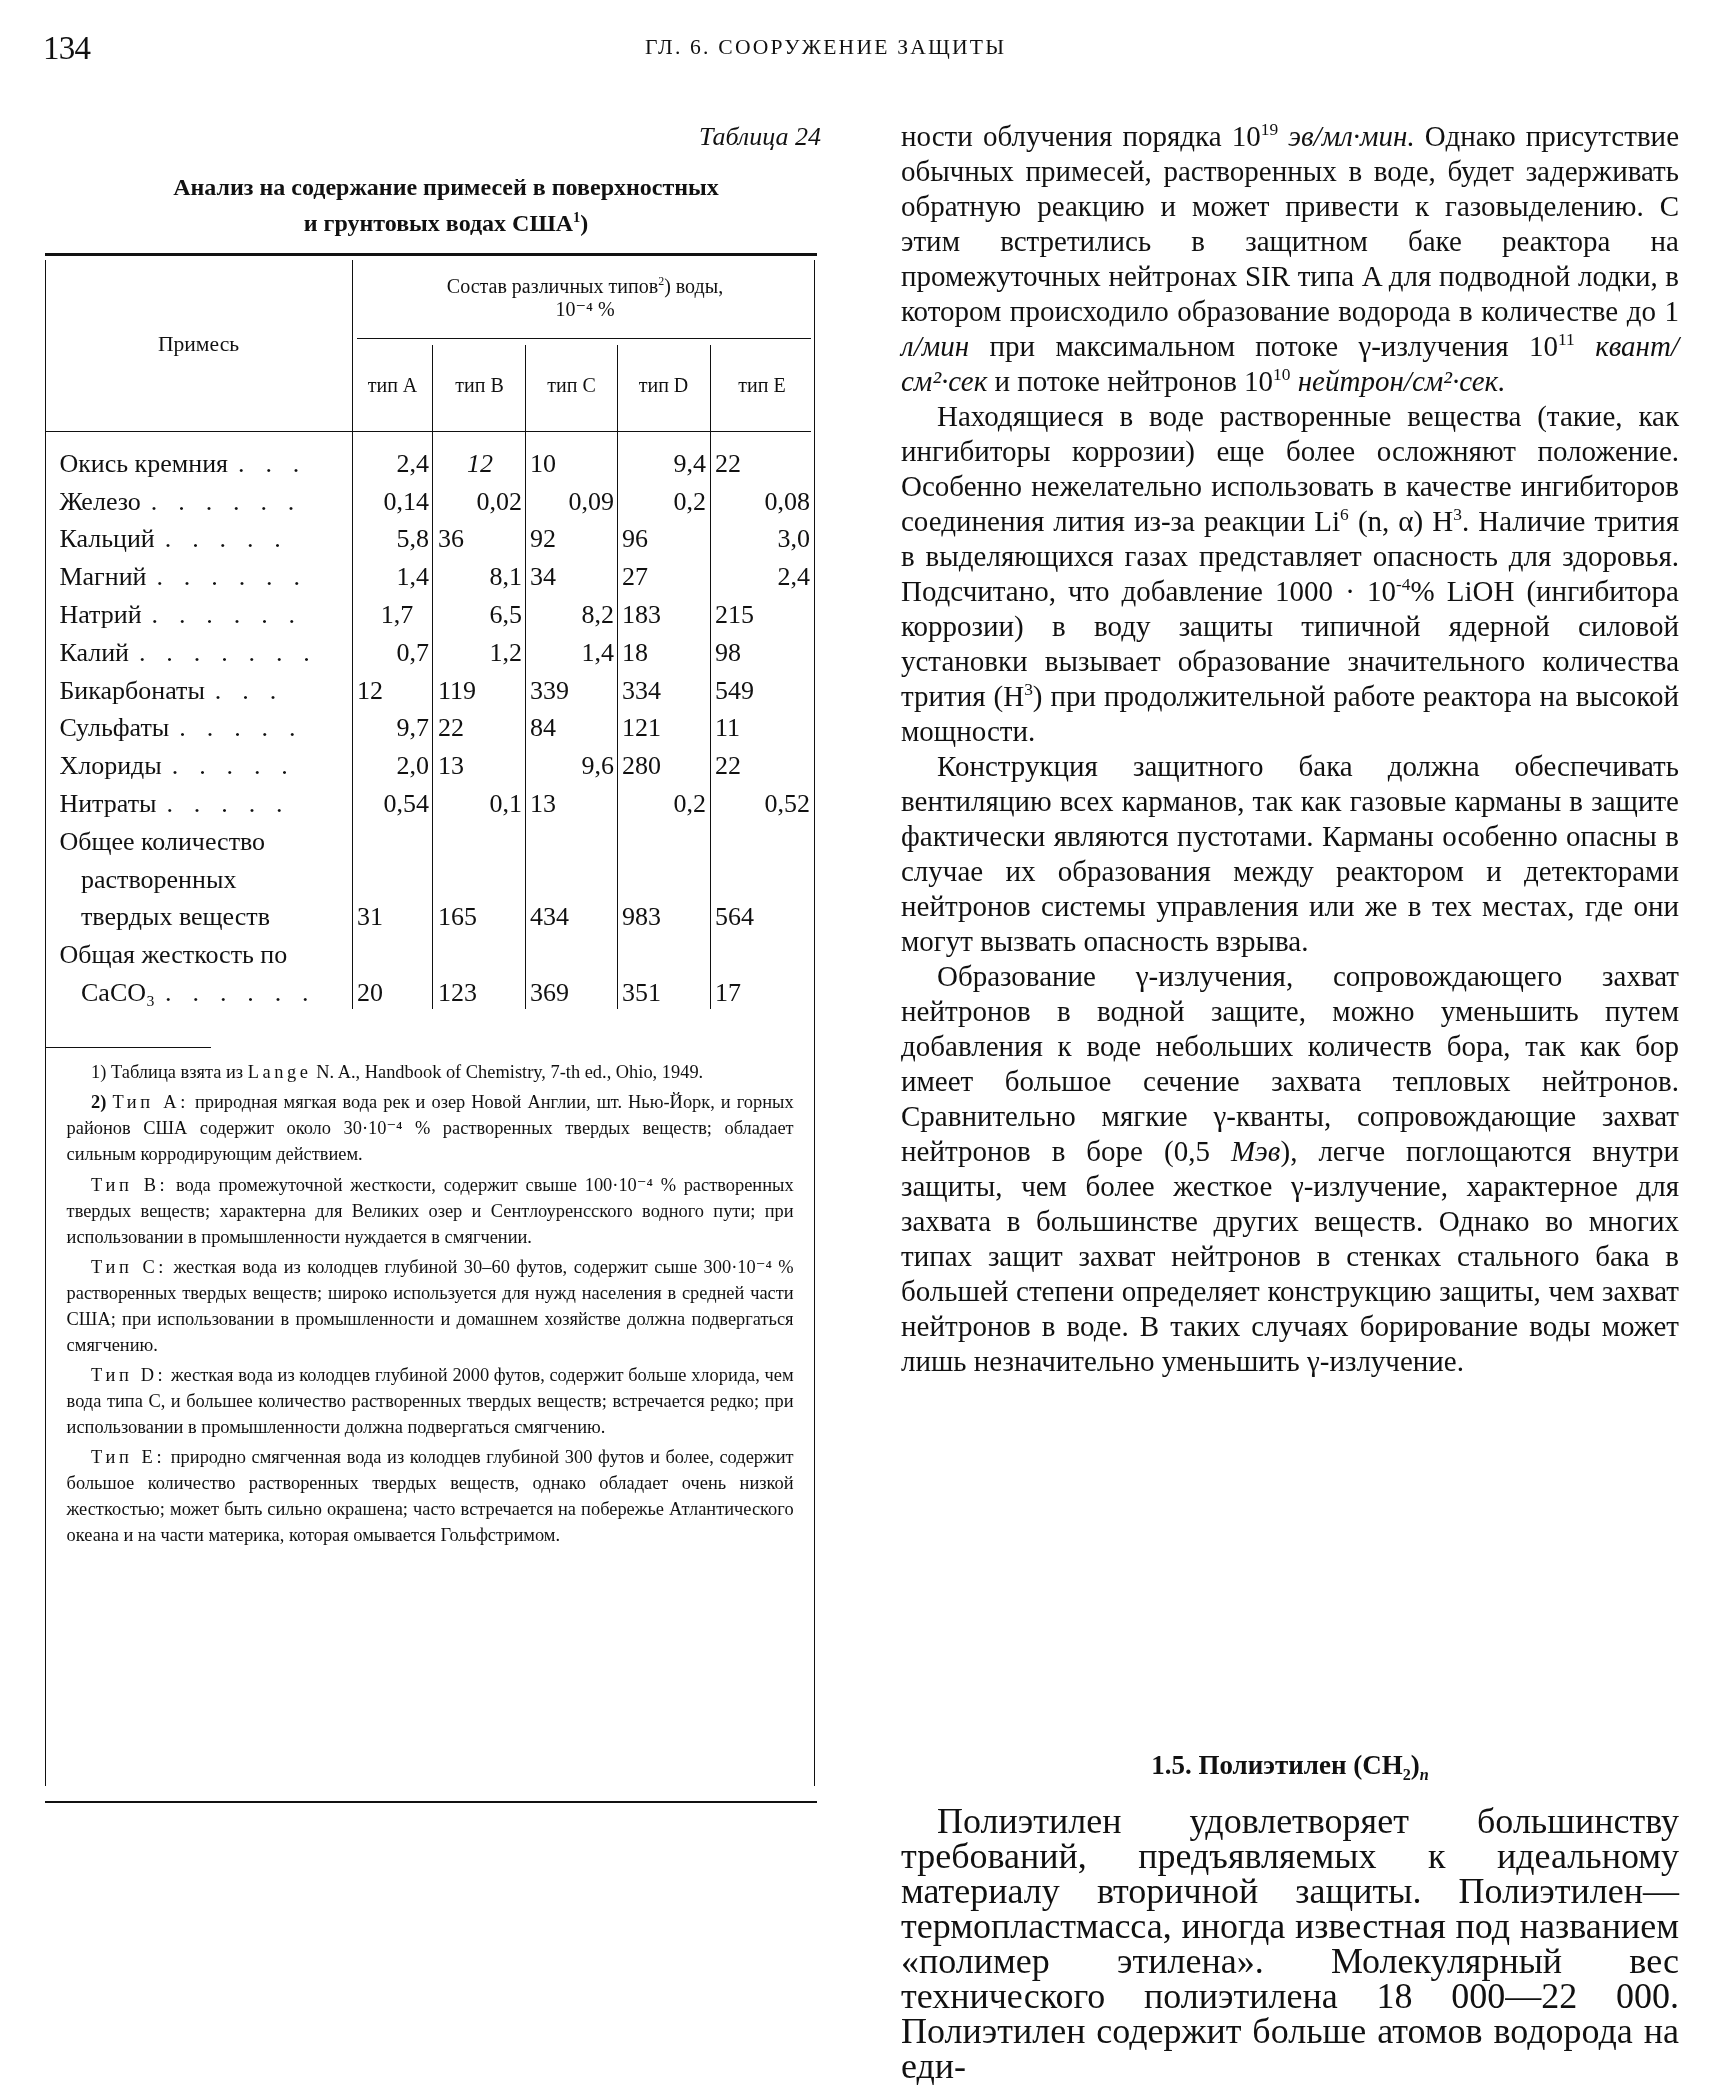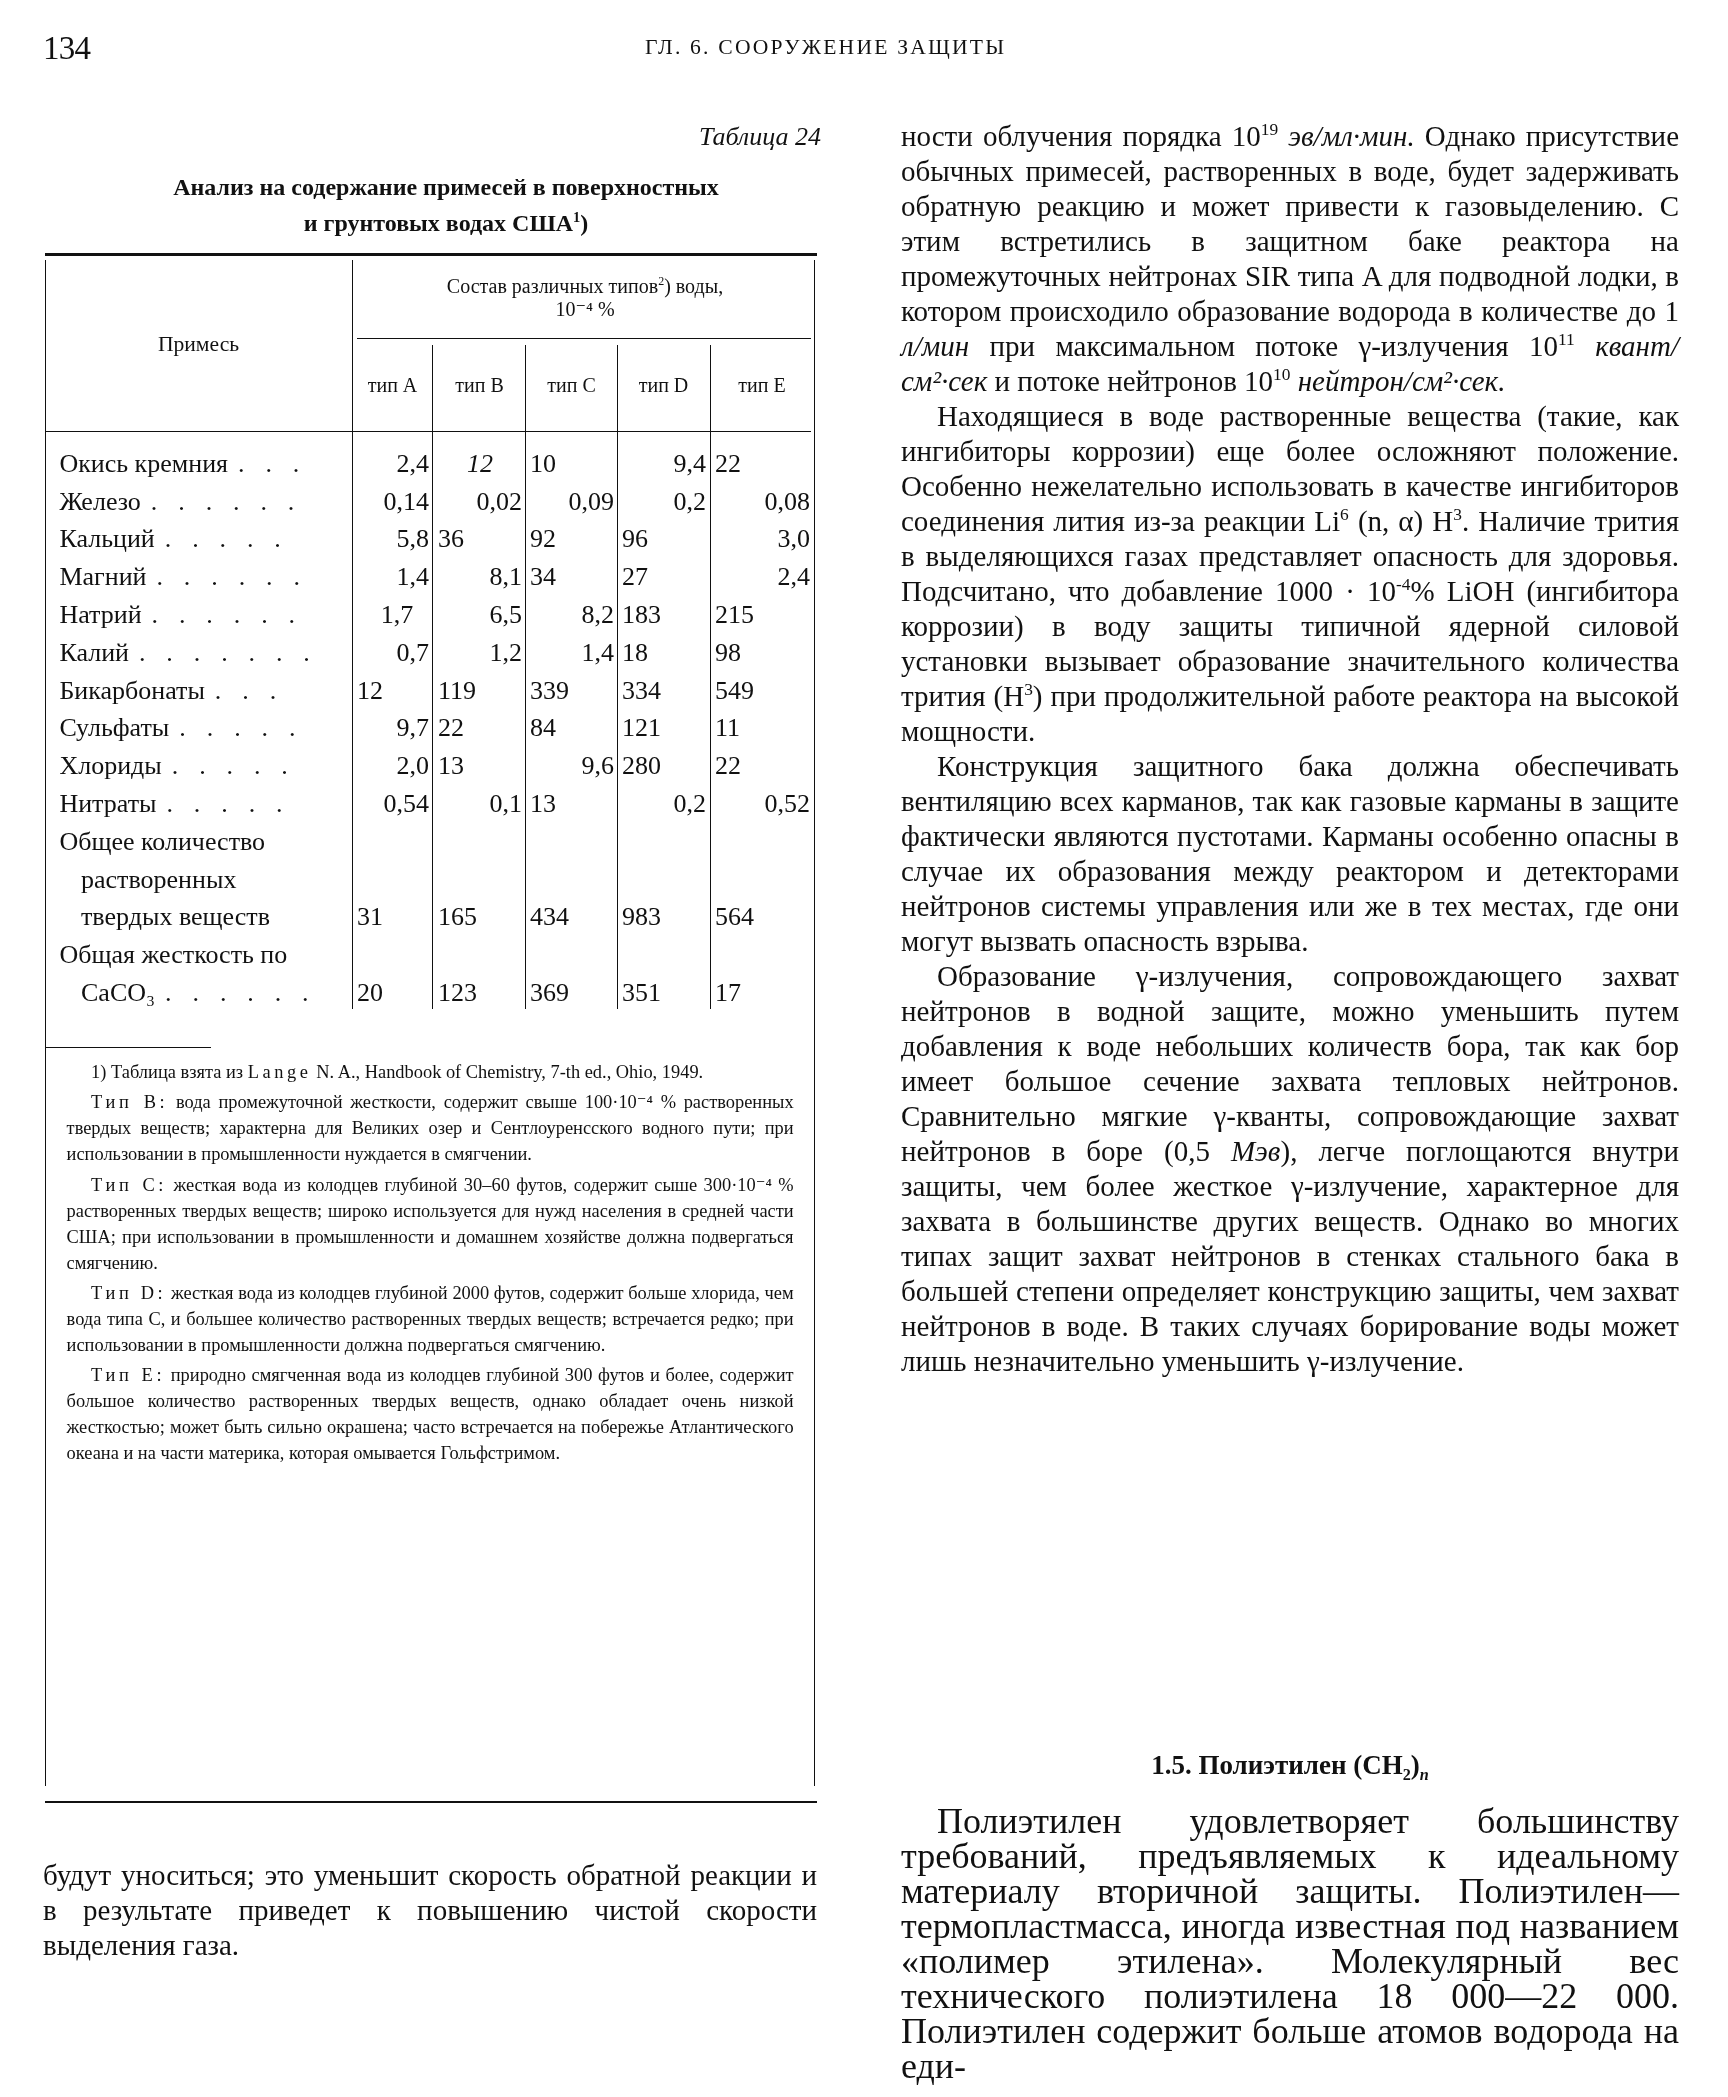--- a/index.html
+++ b/index.html
@@ -153,29 +153,29 @@
       <div class="row-label" style="top: 725px; left: 36px;"><span>CaCO₃</span><span class="dots" style="margin-left: 10px;">. . . . . .</span></div>
       <div class="cell" style="top: 725px; left: 312px; width: 72px; text-align: left;">20</div>
       <div class="cell" style="top: 725px; left: 393px; width: 84px; text-align: left;">123</div>
       <div class="cell" style="top: 725px; left: 485px; width: 84px; text-align: left;">369</div>
       <div class="cell" style="top: 725px; left: 577px; width: 84px; text-align: left;">351</div>
       <div class="cell" style="top: 725px; left: 670px; width: 95px; text-align: left;">17</div>
     </div>
 
   <div class="fn" style="top:806px; left:21.6px;">
     <p><span>1)</span><span> Таблица взята из </span><span class="sp">Lange</span><span> N. A., Handbook of Chemistry, 7-th ed., Ohio, 1949.</span></p>
+    <p><b>2)</b> <span class="sp">Тип A:</span><span> природная мягкая вода рек и озер Новой Англии, шт. Нью-Йорк, и горных районов США содержит около 30·10⁻⁴ % растворенных твердых веществ; обладает сильным корродирующим действием.</span></p>
     <p><span class="sp">Тип B:</span><span> вода промежуточной жесткости, содержит свыше 100·10⁻⁴ % растворенных твердых веществ; характерна для Великих озер и Сентлоуренсского водного пути; при использовании в промышленности нуждается в смягчении.</span></p>
     <p><span class="sp">Тип C:</span><span> жесткая вода из колодцев глубиной 30–60 футов, содержит сыше 300·10⁻⁴ % растворенных твердых веществ; широко используется для нужд населения в средней части США; при использовании в промышленности и домашнем хозяйстве должна подвергаться смягчению.</span></p>
     <p><span class="sp">Тип D:</span><span> жесткая вода из колодцев глубиной 2000 футов, содержит больше хлорида, чем вода типа C, и большее количество растворенных твердых веществ; встречается редко; при использовании в промышленности должна подвергаться смягчению.</span></p>
     <p><span class="sp">Тип E:</span><span> природно смягченная вода из колодцев глубиной 300 футов и более, содержит большое количество растворенных твердых веществ, однако обладает очень низкой жесткостью; может быть сильно окрашена; часто встречается на побережье Атлантического океана и на части материка, которая омывается Гольфстримом.</span></p>
   </div>
 </div>
 
 <div id="left-body" class="abs">
-  <p>будут уноситься; это уменьшит скорость обратной реакции и в результате приведет к повышению чистой скорости выделения газа.</p>
 </div>
 
 <div id="right-body" class="abs">
   <p><span>ности облучения порядка 10</span><sup>19</sup><i> эв/мл·мин.</i><span> Однако присутствие обычных примесей, растворенных в воде, будет задерживать обратную реакцию и может привести к газовыделению. С этим встретились в защитном баке реактора на промежуточных нейтронах SIR типа A для подводной лодки, в котором происходило образование водорода в количестве до 1 </span><i>л/мин</i><span> при максимальном потоке γ-излучения 10</span><sup>11</sup><i> квант/см²·сек</i><span> и потоке нейтронов 10</span><sup>10</sup><i> нейтрон/см²·сек.</i></p>
   <p class="indent"><span>Находящиеся в воде растворенные вещества (такие, как ингибиторы коррозии) еще более осложняют положение. Особенно нежелательно использовать в качестве ингибиторов соединения лития из-за реакции Li</span><sup>6</sup><span> (n, α) H</span><sup>3</sup><span>. Наличие трития в выделяющихся газах представляет опасность для здоровья. Подсчитано, что добавление 1000 · 10</span><sup>-4</sup><span>% LiOH (ингибитора коррозии) в воду защиты типичной ядерной силовой установки вызывает образование значительного количества трития (H</span><sup>3</sup><span>) при продолжительной работе реактора на высокой мощности.</span></p>
   <p class="indent">Конструкция защитного бака должна обеспечивать вентиляцию всех карманов, так как газовые карманы в защите фактически являются пустотами. Карманы особенно опасны в случае их образования между реактором и детекторами нейтронов системы управления или же в тех местах, где они могут вызвать опасность взрыва.</p>
   <p class="indent"><span>Образование γ-излучения, сопровождающего захват нейтронов в водной защите, можно уменьшить путем добавления к воде небольших количеств бора, так как бор имеет большое сечение захвата тепловых нейтронов. Сравнительно мягкие γ-кванты, сопровождающие захват нейтронов в боре (0,5 </span><i>Мэв</i><span>), легче поглощаются внутри защиты, чем более жесткое γ-излучение, характерное для захвата в большинстве других веществ. Однако во многих типах защит захват нейтронов в стенках стального бака в большей степени определяет конструкцию защиты, чем захват нейтронов в воде. В таких случаях борирование воды может лишь незначительно уменьшить γ-излучение.</span></p>
 </div>
 
 <div id="section-heading" class="abs"><span>1.5. Полиэтилен (CH</span><sub>2</sub><span>)</span><sub><i>n</i></sub></div>

